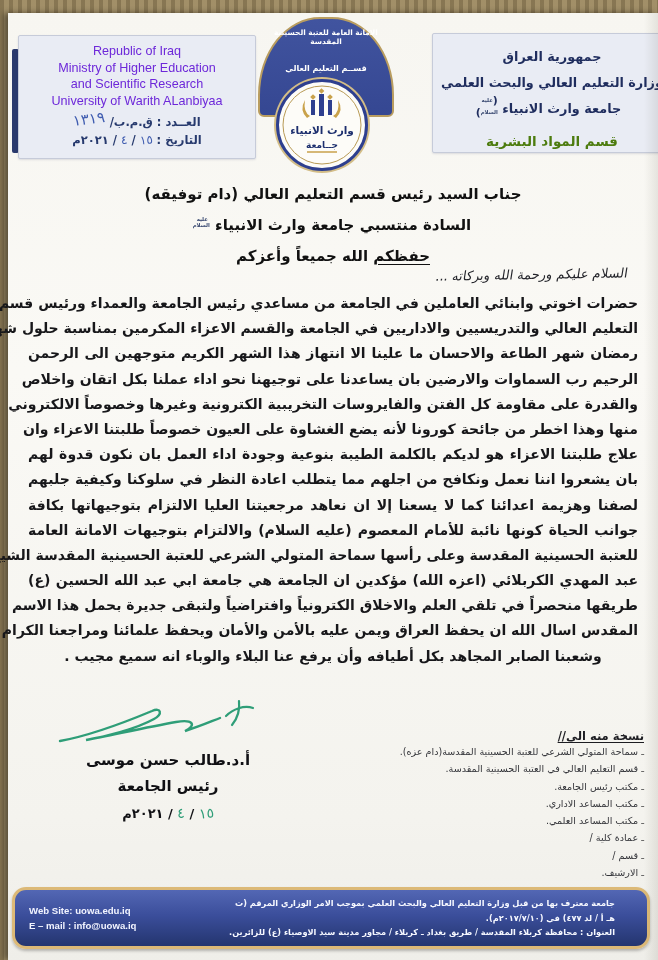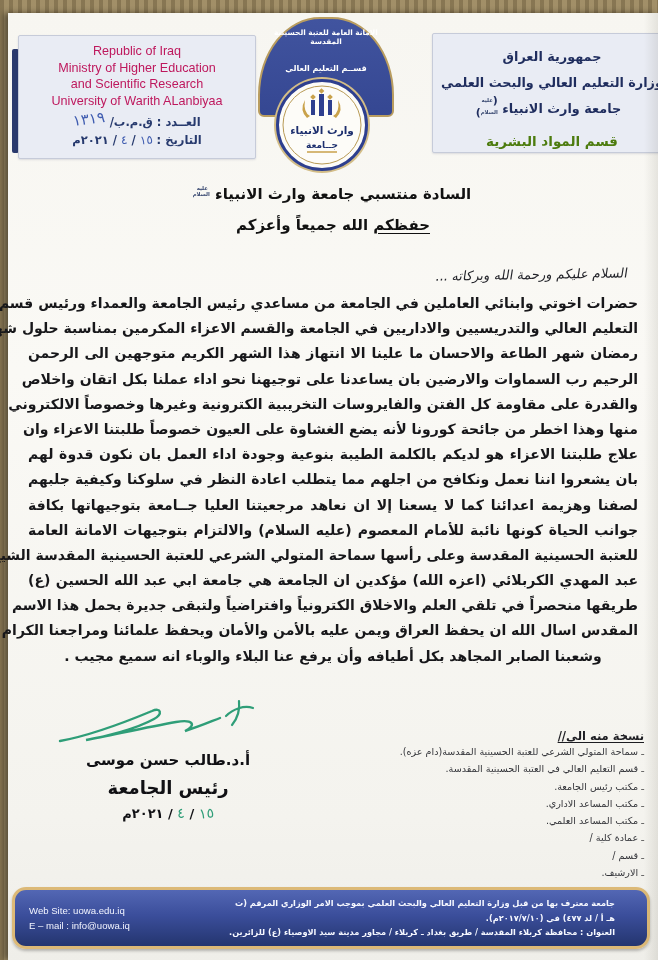--- a/index.html
+++ b/index.html
@@ -19,21 +19,21 @@
   }
   .paper::after{content:"";position:absolute;top:0;right:0;width:14px;height:100%;
     background:linear-gradient(90deg,transparent,rgba(90,85,70,.12));pointer-events:none;}
   .abs{position:absolute;}
   
   .lh-box{
     background:#e9ecf4;border:1px solid #c6cbd9;border-radius:2px;
     box-shadow:0 1px 2px rgba(60,70,110,.15);
   }
   .lh-left{left:10px;top:22px;width:238px;height:124px;text-align:center;padding-top:7px;box-sizing:border-box;}
-  .lh-left .en{font-family:"Liberation Sans",sans-serif;font-size:12.6px;line-height:16.6px;color:#be185d;}
+  .lh-left .en{font-family:"Liberation Sans",sans-serif;font-size:12.6px;line-height:16.6px;color:#6d28d9;}
   .lh-num,.lh-date{direction:rtl;font-size:11.5px;font-weight:bold;color:#273a6e;margin-top:3px;}
   .hand-blue{display:inline-block;color:#3f5cb0;font-weight:normal;font-size:15px;transform:rotate(-7deg) translateY(-2px);}
   .hand-blue-sm{display:inline-block;color:#3f5cb0;font-weight:normal;font-size:12px;transform:rotate(-5deg);}
   .navy-bar{left:4px;top:36px;width:7px;height:104px;background:#2b3a6d;border-radius:2px;}
   .lh-right{left:424px;top:20px;width:240px;height:120px;text-align:center;box-sizing:border-box;padding-top:10px;}
   .lh-right .ar{direction:rtl;font-weight:bold;color:#1f2d5e;font-size:12.8px;line-height:26px;}
   .lh-right .dept{font-size:13.5px;color:#4d7c0f;margin-top:6px;}
   
   .hon{display:inline-block;vertical-align:middle;width:15px;font-size:5.3px;line-height:1.05;
     color:#3a4a72;text-align:center;font-weight:bold;transform:translateY(-3px);}
@@ -60,35 +60,35 @@
     transform:skewX(-10deg) rotate(-1deg);letter-spacing:-0.3px;font-weight:500;}
   
   .body-text{left:20px;top:278px;width:610px;direction:rtl;color:#17171a;
     font-size:14px;font-weight:bold;}
   .bline{height:25.2px;line-height:25.2px;text-align:justify;text-align-last:justify;white-space:nowrap;}
   .bline.last{text-align:center;text-align-last:center;}
   
   .sig-svg{left:46px;top:682px;}
   .sig-block{left:40px;width:240px;text-align:center;direction:rtl;font-weight:bold;color:#101014;}
   .sig-name{top:738px;font-size:15px;}
-  .sig-title{top:764px;font-size:18px;}
+  .sig-title{top:764px;font-size:15px;}
   .sig-date{top:792px;font-size:13px;}
   .hand-green{display:inline-block;color:#2f9e78;font-weight:normal;transform:rotate(-6deg);font-size:14px;}
   
   .cc{right:14px;top:716px;width:320px;direction:rtl;text-align:right;color:#34353a;}
   .cc-title{font-size:11.5px;font-weight:bold;text-decoration:underline;text-underline-offset:2px;color:#1d1d22;}
   .cc-item{font-size:9.6px;line-height:17.3px;}
   .cc-item::before{content:"ـ ";color:#555;}
   
   .footer{left:4px;top:874px;width:638px;height:62px;border-radius:14px;
     background:linear-gradient(180deg,#5367b4,#3b4e9b 45%,#24356f);
     border:3px solid #dcb977;box-sizing:border-box;
     display:flex;align-items:center;box-shadow:0 2px 3px rgba(0,0,0,.25);}
   .f-left{width:188px;padding-left:14px;font-family:"Liberation Sans",sans-serif;
-    font-size:9.6px;line-height:15px;color:#f2f4ff;}
+    font-size:9.6px;line-height:15px;color:#f2f4ff;font-weight:bold;}
   .f-right{flex:1;direction:rtl;text-align:right;padding-right:32px;padding-left:8px;
     font-size:8.2px;line-height:14.5px;color:#f6f8ff;font-weight:bold;}
 </style>
 </head>
 <body>
 
 <div class="paper">
 
   <div class="abs navy-bar"></div>
 
@@ -136,41 +136,42 @@
       <rect x="49" y="13" width="4" height="4" transform="rotate(45 51 15)" fill="#c9a24b"></rect>
       <path d="M28,36 Q20,28 26,18 Q24,30 31,34 Z" fill="#c9a24b"></path>
       <path d="M57,36 Q65,28 59,18 Q61,30 54,34 Z" fill="#c9a24b"></path>
       <text x="43" y="52" text-anchor="middle" font-size="10.5" font-weight="bold" fill="#1d2f6e" font-family="DejaVu Sans, sans-serif" direction="rtl">وارث الانبياء</text>
       <text x="43" y="66" text-anchor="middle" font-size="9" font-weight="bold" fill="#1d2f6e" font-family="DejaVu Sans, sans-serif" direction="rtl">جــامعة</text>
       <line x1="28" y1="70" x2="58" y2="70" stroke="#c9a24b" stroke-width="1.5"></line>
     </svg>
   </div>
 
   <div class="abs heading">
+    <div class="hl">جناب السيد رئيس قسم التعليم العالي (دام توفيقه)</div>
     <div class="hl"><span>السادة منتسبي جامعة وارث الانبياء</span>
       <span class="hon">عليه السلام</span>
     </div>
     <div class="hl">
       <span class="u-word">حفظكم</span>
       <span>الله جميعاً وأعزكم</span>
     </div>
   </div>
 
   <div class="abs greeting">السلام عليكم ورحمة الله وبركاته ...</div>
 
   <div class="abs body-text">
     <div class="bline">حضرات اخوتي وابنائي العاملين في الجامعة من مساعدي رئيس الجامعة والعمداء ورئيس قسم</div>
     <div class="bline">التعليم العالي والتدريسيين والاداريين في الجامعة والقسم الاعزاء المكرمين بمناسبة حلول شهر</div>
     <div class="bline">رمضان شهر الطاعة والاحسان ما علينا الا انتهاز هذا الشهر الكريم متوجهين الى الرحمن</div>
     <div class="bline">الرحيم رب السماوات والارضين بان يساعدنا على توجيهنا نحو اداء عملنا بكل اتقان واخلاص</div>
     <div class="bline">والقدرة على مقاومة كل الفتن والفايروسات التخريبية الكترونية وغيرها وخصوصاً الالكتروني</div>
     <div class="bline">منها وهذا اخطر من جائحة كورونا لأنه يضع الغشاوة على العيون خصوصاً طلبتنا الاعزاء وان</div>
     <div class="bline">علاج طلبتنا الاعزاء هو لديكم بالكلمة الطيبة بنوعية وجودة اداء العمل بان نكون قدوة لهم</div>
     <div class="bline">بان يشعروا اننا نعمل ونكافح من اجلهم مما يتطلب اعادة النظر في سلوكنا وكيفية جلبهم</div>
-    <div class="bline">لصفنا وهزيمة اعدائنا كما لا يسعنا إلا ان نعاهد مرجعيتنا العليا جــامعة بتوجيهاتها بكافة</div>
+    <div class="bline">لصفنا وهزيمة اعدائنا كما لا يسعنا إلا ان نعاهد مرجعيتنا العليا الالتزام بتوجيهاتها بكافة</div>
     <div class="bline">جوانب الحياة كونها نائبة للأمام المعصوم (عليه السلام) والالتزام بتوجيهات الامانة العامة</div>
     <div class="bline">للعتبة الحسينية المقدسة وعلى رأسها سماحة المتولي الشرعي للعتبة الحسينية المقدسة الشيخ</div>
     <div class="bline">عبد المهدي الكربلائي (اعزه الله) مؤكدين ان الجامعة هي جامعة ابي عبد الله الحسين (ع)</div>
     <div class="bline">طريقها منحصراً في تلقي العلم والاخلاق الكترونياً وافتراضياً ولتبقى جديرة بحمل هذا الاسم</div>
     <div class="bline">المقدس اسال الله ان يحفظ العراق ويمن عليه بالأمن والأمان ويحفظ علمائنا ومراجعنا الكرام</div>
     <div class="bline last">وشعبنا الصابر المجاهد بكل أطيافه وأن يرفع عنا البلاء والوباء انه سميع مجيب .</div>
   </div>
 
   <svg class="abs sig-svg" width="215" height="55" viewBox="0 0 215 55">
     <path d="M6,46 C34,41 74,26 98,16 C107,12 109,19 100,24 C82,34 50,42 32,45 C58,40 94,32 122,27 C139,24 143,30 131,36 C147,31 158,26 166,23" fill="none" stroke="#2f9e78" stroke-width="2.4" stroke-linecap="round"></path>

